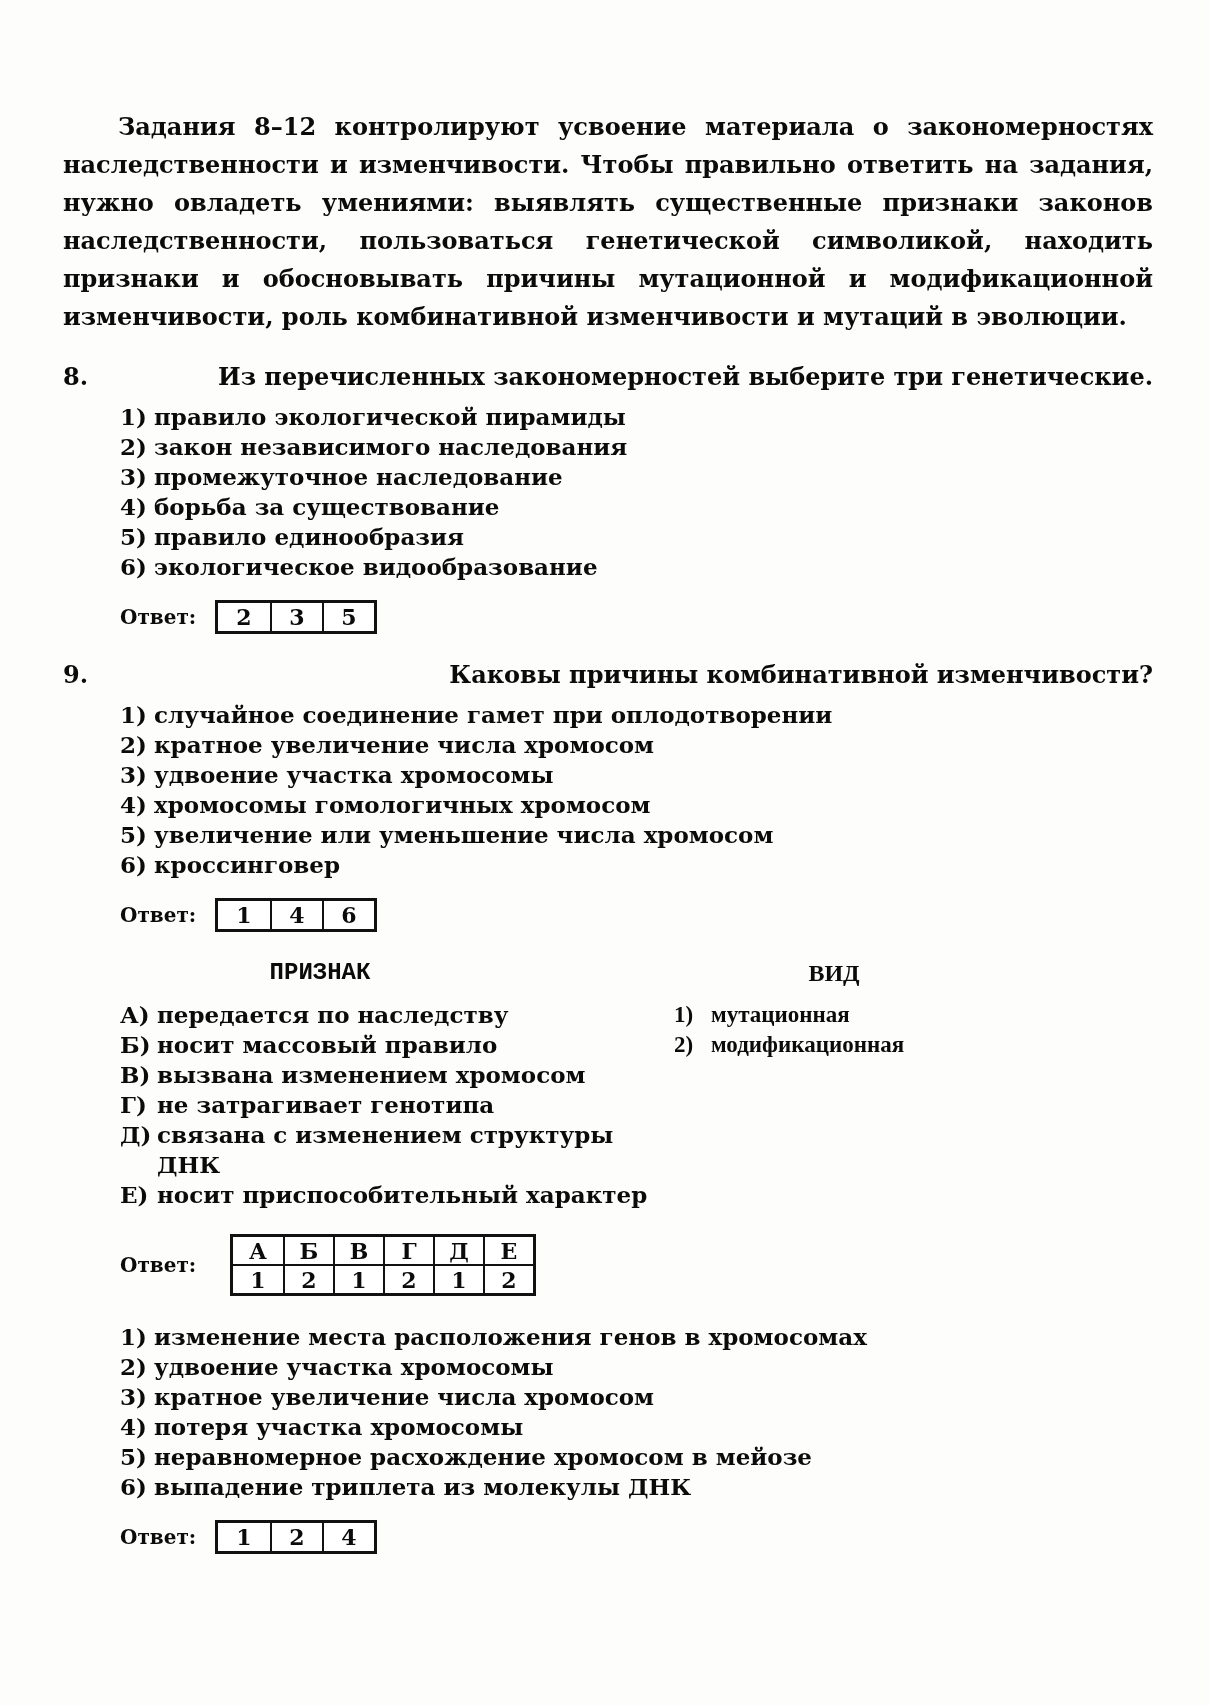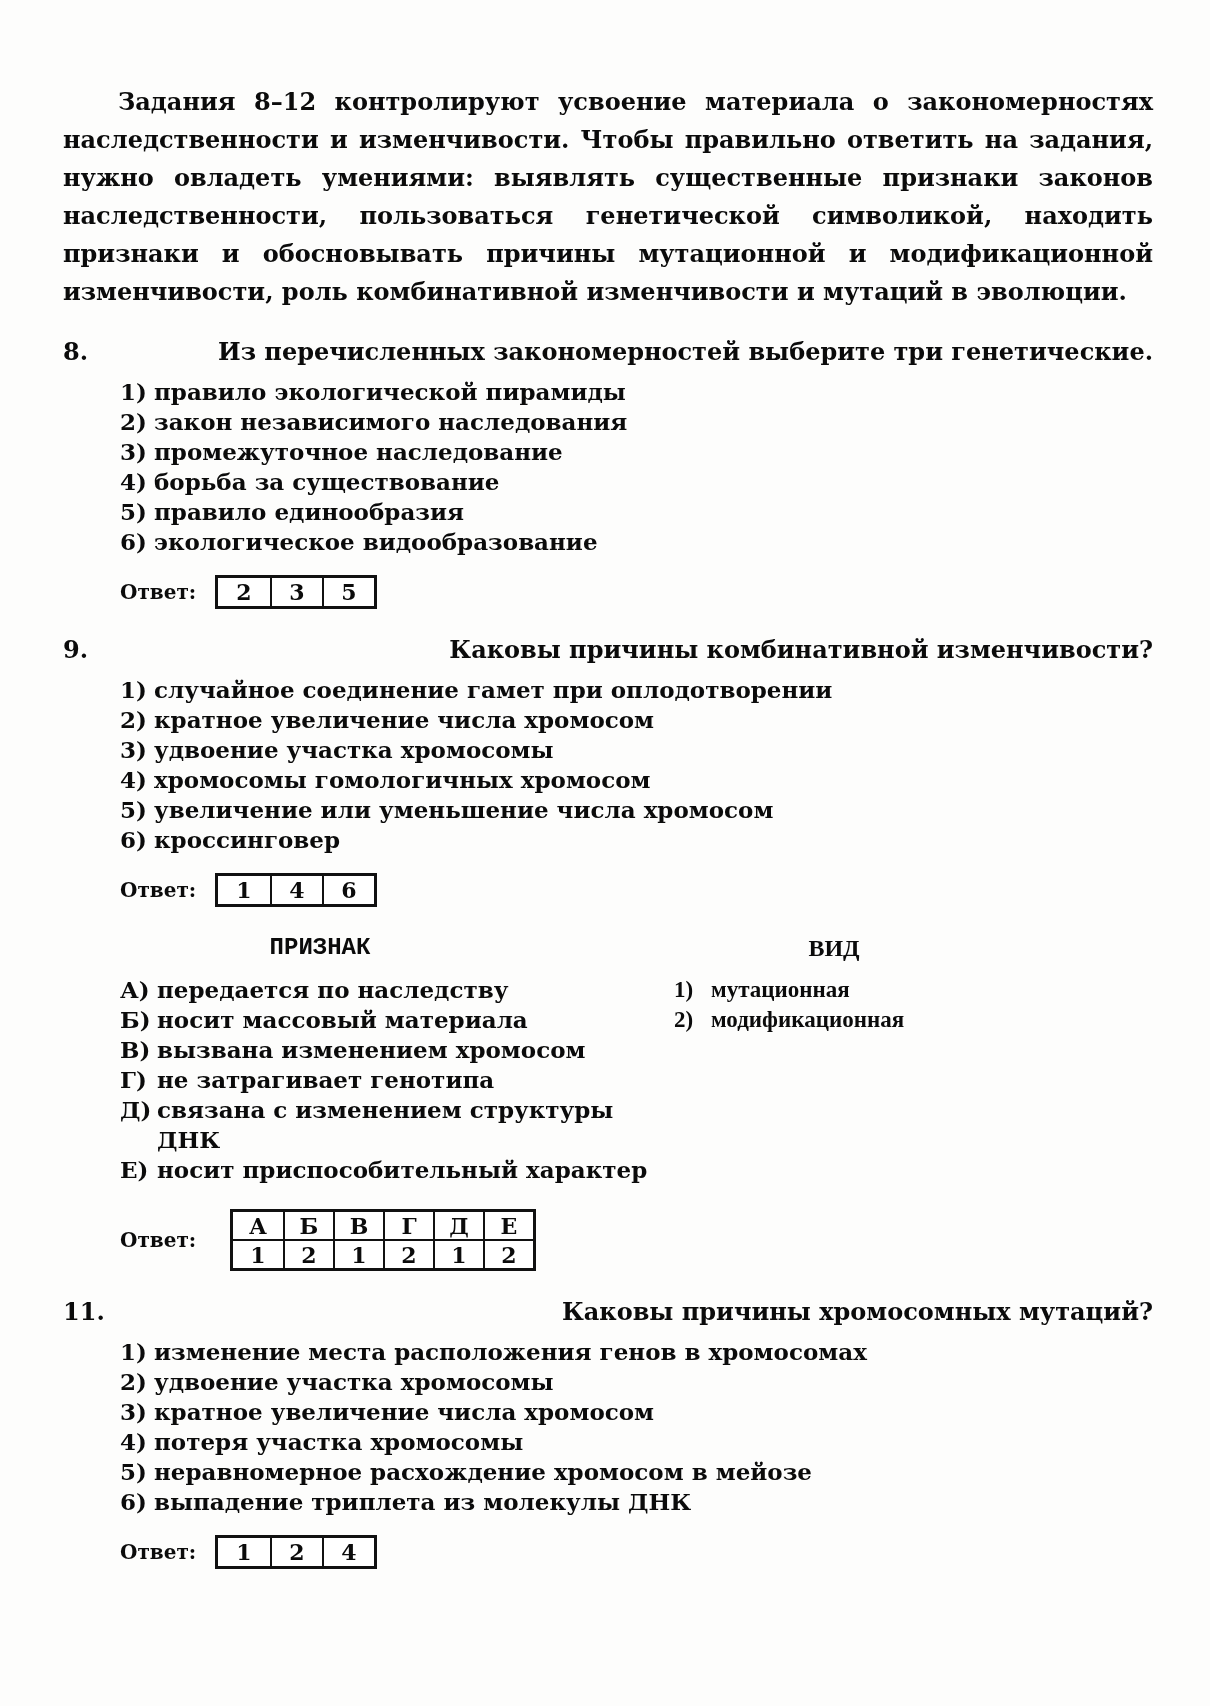--- a/index.html
+++ b/index.html
@@ -5,21 +5,21 @@
   * { box-sizing: border-box; }
   html, body { margin: 0; padding: 0; }
   body {
     width: 1210px; height: 1706px;
     background: #fdfdfc;
     font-family: "DejaVu Serif", "Liberation Serif", serif;
     font-weight: 700;
     color: #0b0b0b;
   }
   .page { position: relative; width: 1210px; height: 1706px; overflow: hidden; }
-  .content { position: absolute; left: 63px; top: 83px; width: 1090px; }
+  .content { position: absolute; left: 63px; top: 108px; width: 1090px; }
 
   .intro {
     margin: 0;
     font-size: 24px;
     line-height: 38px;
     text-align: justify;
     text-indent: 55px;
   }
 
   .question { margin-top: 26px; }
@@ -165,21 +165,21 @@
       <div class="q-body">
         <div class="match-cols">
           <div class="match-left">
             <div class="col-header">ПРИЗНАК</div>
             <div class="option">
                 <span class="opt-num">А)</span>
                 <span class="opt-text">передается по наследству</span>
               </div>
             <div class="option">
                 <span class="opt-num">Б)</span>
-                <span class="opt-text">носит массовый материала</span>
+                <span class="opt-text">носит массовый правило</span>
               </div>
             <div class="option">
                 <span class="opt-num">В)</span>
                 <span class="opt-text">вызвана изменением хромосом</span>
               </div>
             <div class="option">
                 <span class="opt-num">Г)</span>
                 <span class="opt-text">не затрагивает генотипа</span>
               </div>
             <div class="option">
@@ -221,24 +221,20 @@
               <span class="mt-cell">2</span>
               <span class="mt-cell">1</span>
               <span class="mt-cell">2</span>
             </div>
           </div>
         </div>
       </div>
     </section>
 
     <section class="question">
-      <div class="q-head">
-        <span class="q-num">11.</span>
-        <div class="q-title">Каковы причины хромосомных мутаций?</div>
-      </div>
       <div class="q-body">
         <div class="options">
           <div class="option">
               <span class="opt-num">1)</span>
               <span class="opt-text">изменение места расположения генов в хромосомах</span>
             </div>
           <div class="option">
               <span class="opt-num">2)</span>
               <span class="opt-text">удвоение участка хромосомы</span>
             </div>

